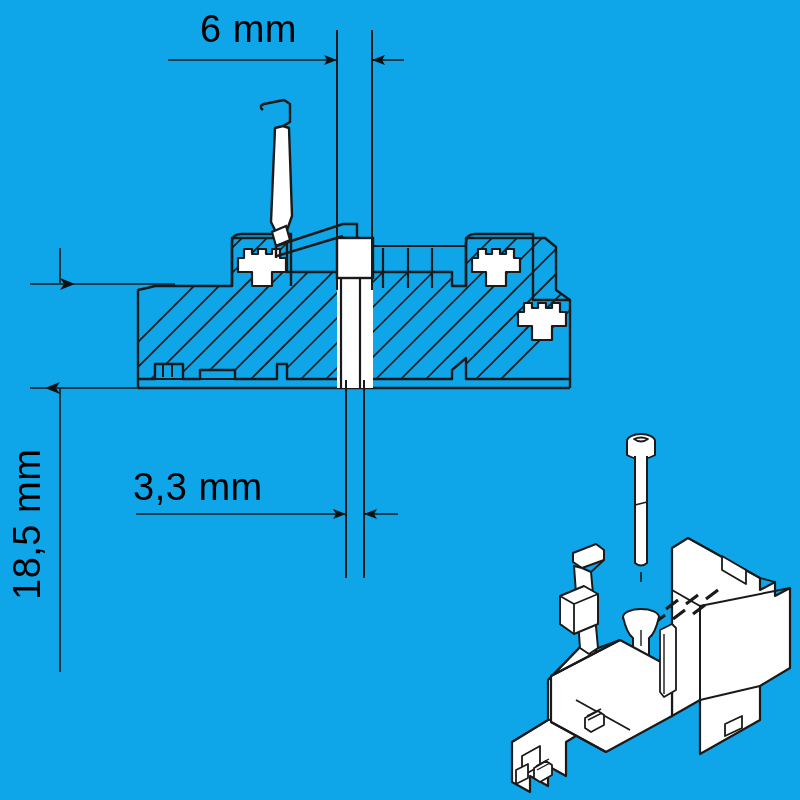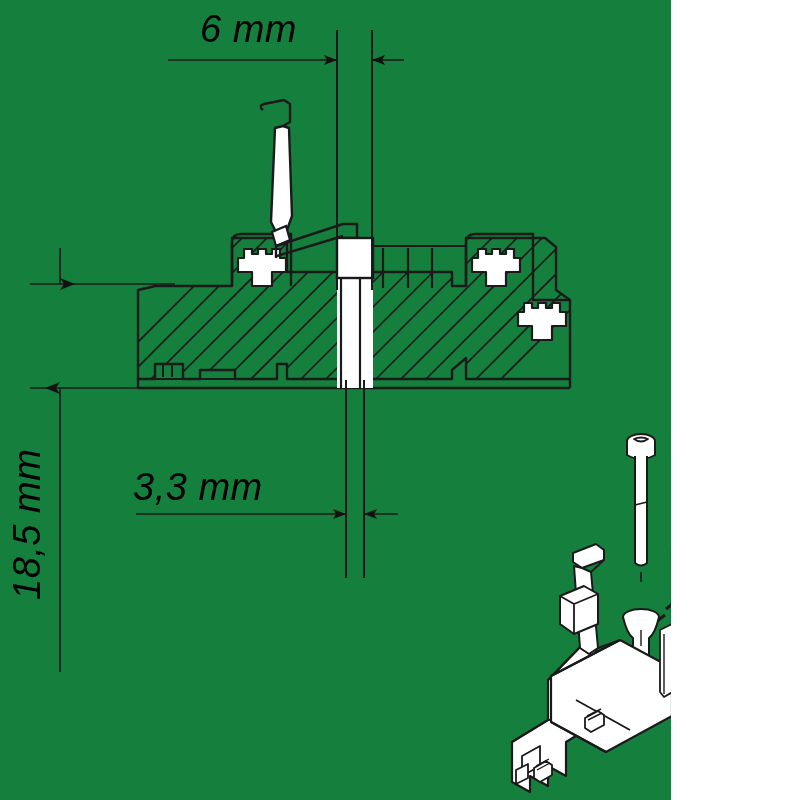--- a/index.html
+++ b/index.html
@@ -6,25 +6,24 @@
   html, body {
     margin: 0;
     padding: 0;
     background: #ffffff;
   }
   body {
     font-family: "Liberation Sans", sans-serif;
   }
   #sheet {
     position: relative;
-    width: 671px;
+    width: 800px;
     height: 800px;
-    background: #15803d;
+    background: #0ea5e9;
     overflow: hidden;
-    font-style: italic;
   }
   #sheet svg {
     display: block;
   }
   .dim-text {
     font-family: "Liberation Sans", sans-serif;
     font-size: 38px;
     fill: #000000;
     letter-spacing: 0.5px;
   }

